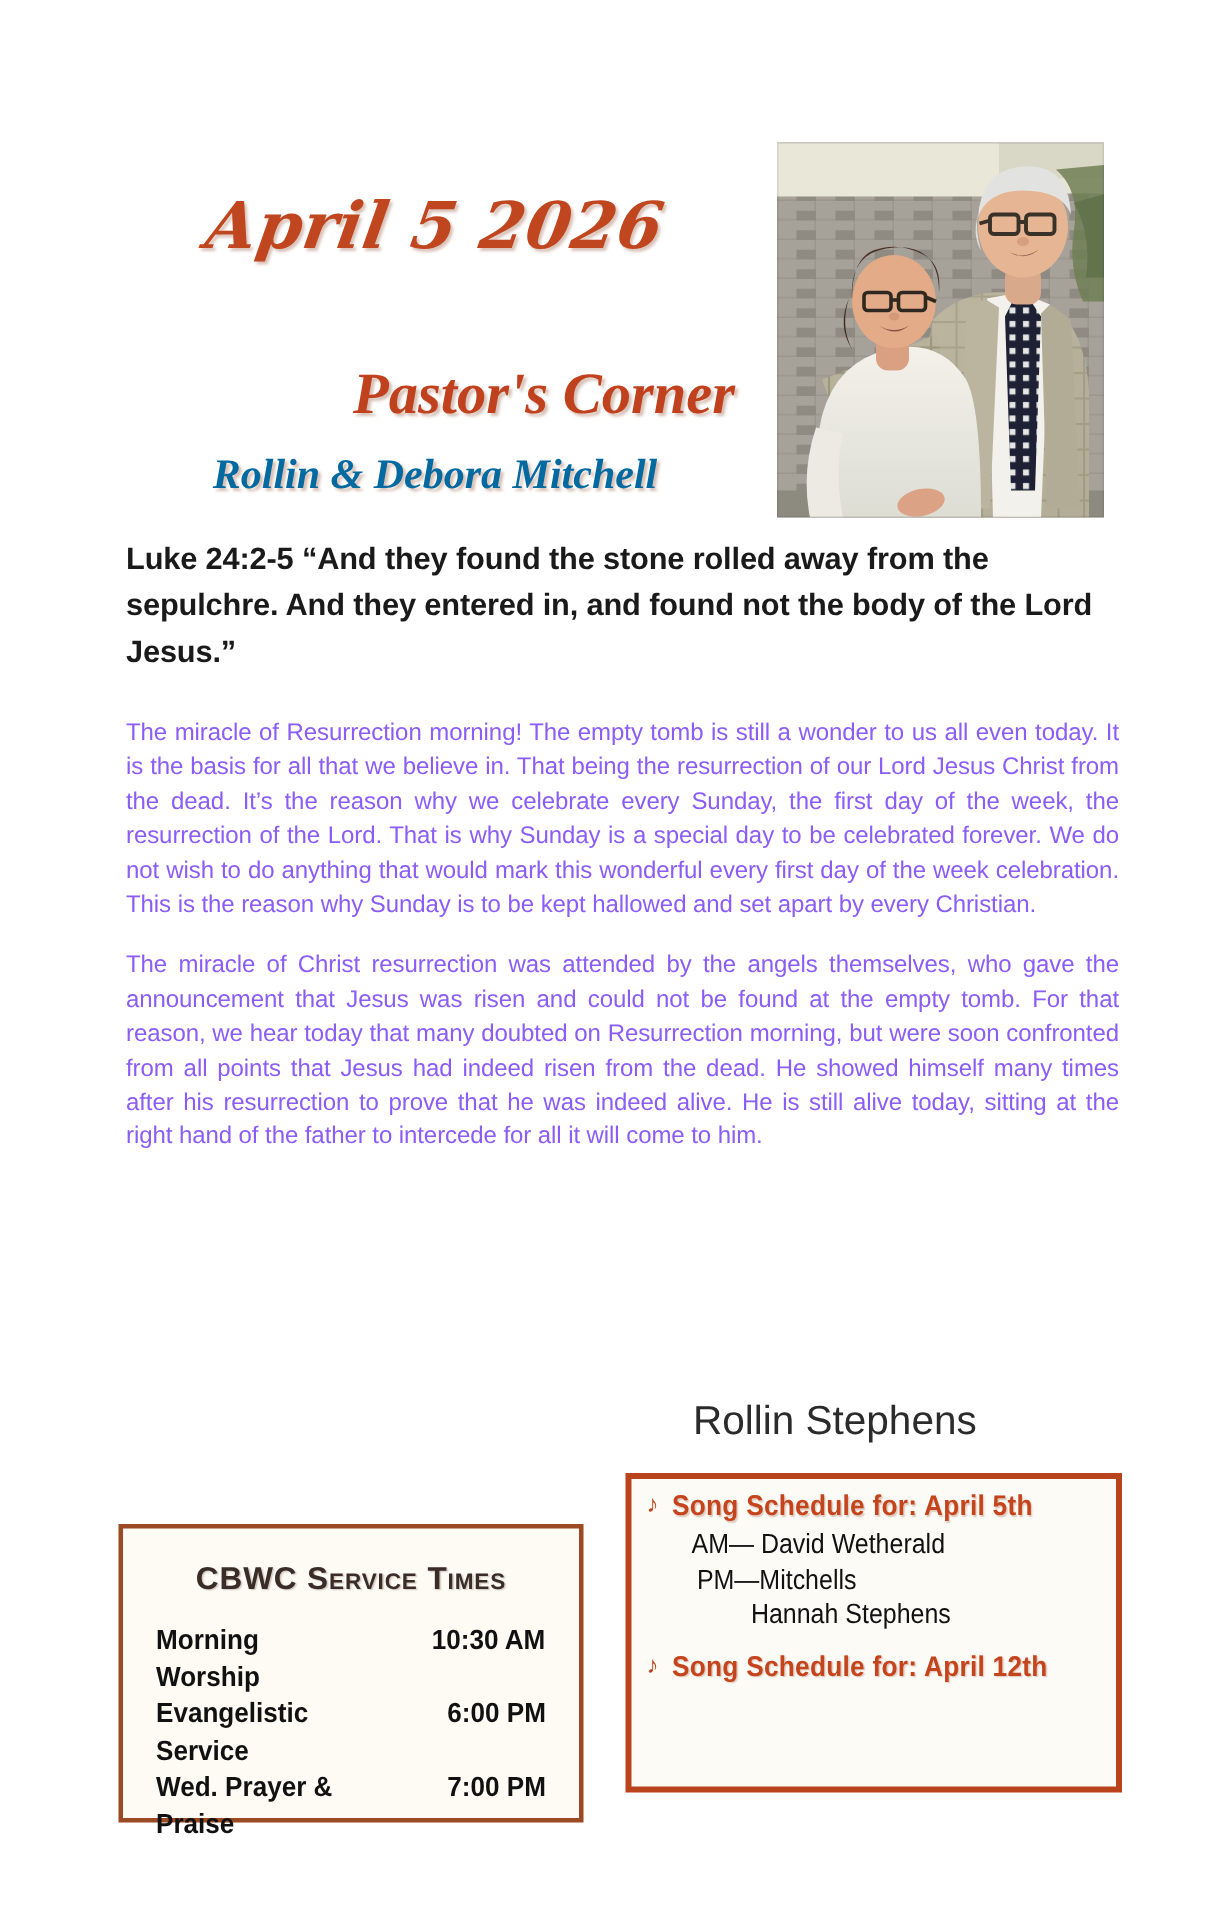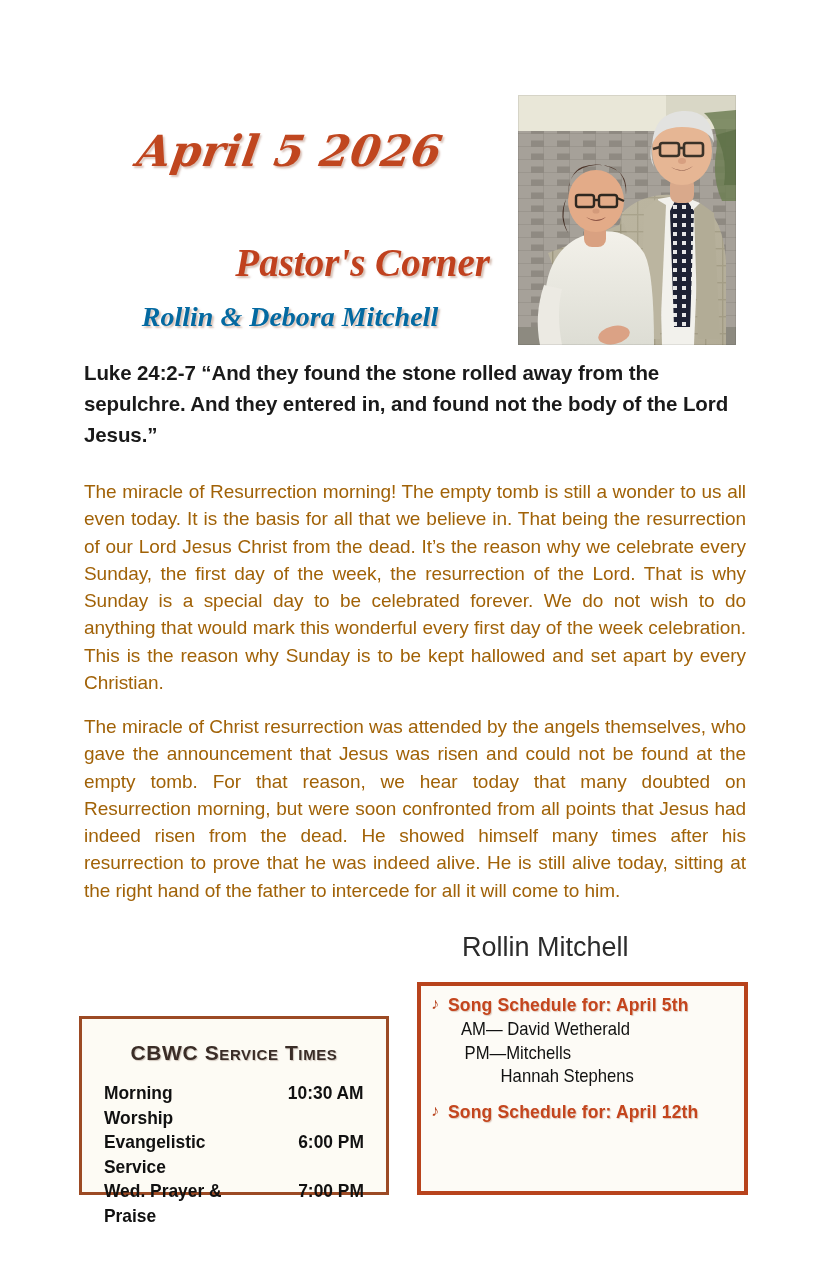--- a/index.html
+++ b/index.html
@@ -96,23 +96,23 @@
     color: #1a1a1a;
     letter-spacing: -0.1px;
   }
 
   
   .body-text {
     position: absolute;
     left: 84px;
     top: 478px;
     width: 662px;
-    font-size: 19px;
+    font-size: 16px;
     line-height: 1.435;
-    color: #a16207;
+    color: #8b5cf6;
     text-align: justify;
     letter-spacing: -0.05px;
   }
   .body-text p { margin: 0 0 17px 0; }
   .body-text p:last-child { margin-bottom: 1px; }
 
   
   .signature {
     position: absolute;
     left: 462px;
@@ -171,21 +171,21 @@
   .song-list .indent-pm { padding-left: 4px; }
   .song-list .indent-deep { padding-left: 44px; }
   .song-group-2 { margin-top: 13px; }
 
   
   .service-box {
     position: absolute;
     left: 79px;
     top: 1016px;
     width: 310px;
-    height: 179px;
+    height: 199px;
     box-sizing: border-box;
     border: 3px solid #9C4A24;
     background: #FDFBF4;
     padding: 22px 14px 10px 14px;
   }
   .service-title {
     text-align: center;
     font-family: "Liberation Sans", sans-serif;
     font-weight: bold;
     font-size: 21px;
@@ -312,28 +312,28 @@
       <path d="M68 122 q10 6 20 0 q-9 8 -20 0 z" fill="#8b5344"></path>
       <ellipse cx="78" cy="116" rx="3.5" ry="2.6" fill="#d39a7a"></ellipse>
 
       <ellipse cx="96" cy="240" rx="16" ry="9" fill="#dba285" transform="rotate(-12 96 240)"></ellipse>
 
       <rect x="0" y="0" width="218" height="250" fill="none" stroke="rgba(0,0,0,0.08)" stroke-width="2"></rect>
     </svg>
   </div>
 </div>
 
-<div class="scripture">Luke 24:2-7  “And they found the stone rolled away from the sepulchre. And they entered in, and found not the body of the Lord Jesus.”</div>
+<div class="scripture">Luke 24:2-5  “And they found the stone rolled away from the sepulchre. And they entered in, and found not the body of the Lord Jesus.”</div>
 
 <div class="body-text">
   <p>The miracle of Resurrection morning! The empty tomb is still a wonder to us all even today. It is the basis for all that we believe in. That being the resurrection of our Lord Jesus Christ from the dead. It’s the reason why we celebrate every Sunday, the first day of the week, the resurrection of the Lord. That is why Sunday is a special day to be celebrated forever. We do not wish to do anything that would mark this wonderful every first day of the week celebration. This is the reason why Sunday is to be kept hallowed and set apart by every Christian.</p>
   <p>The miracle of Christ resurrection was attended by the angels themselves, who gave the announcement that Jesus was risen and could not be found at the empty tomb. For that reason, we hear today that many doubted on Resurrection morning, but were soon confronted from all points that Jesus had indeed risen from the dead. He showed himself many times after his resurrection to prove that he was indeed alive. He is still alive today, sitting at the right hand of the father to intercede for all it will come to him.</p>
 </div>
 
-<div class="signature">Rollin Mitchell</div>
+<div class="signature">Rollin Stephens</div>
 
 <div class="song-box">
 
   <div class="song-head">
     <span class="note-icon">♪</span>
     <span class="song-head-text">Song Schedule for: April 5th</span>
   </div>
   <div class="song-list">
     <div class="song-line">AM— David Wetherald</div>
     <div class="song-line indent-pm">PM—Mitchells</div>

